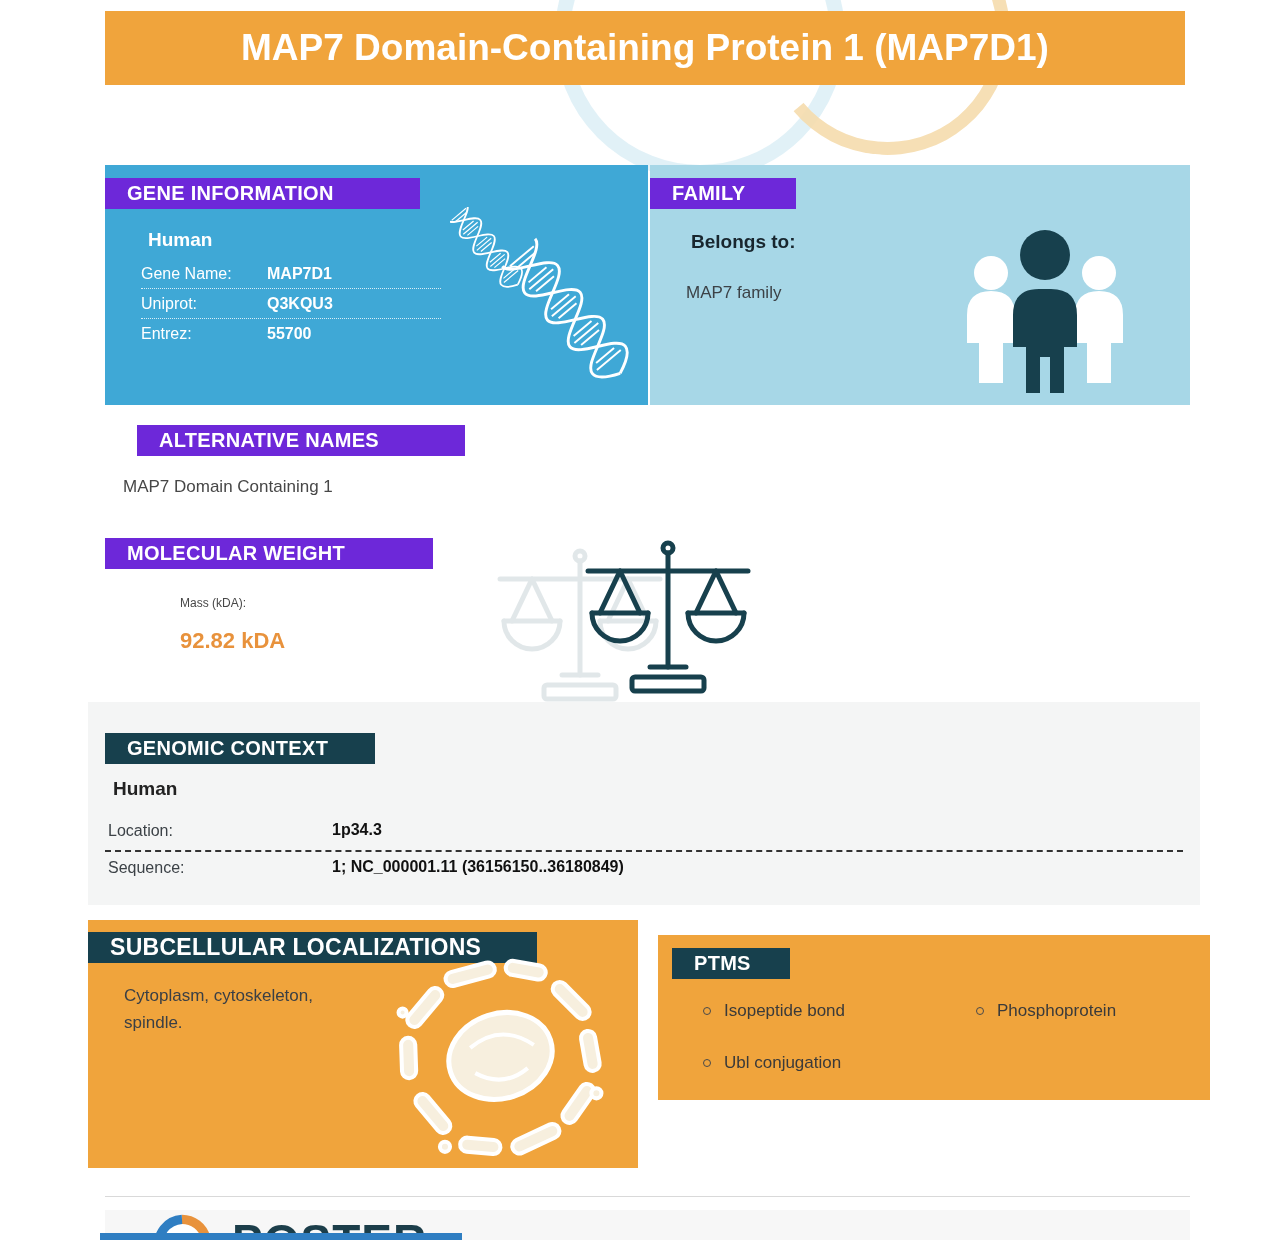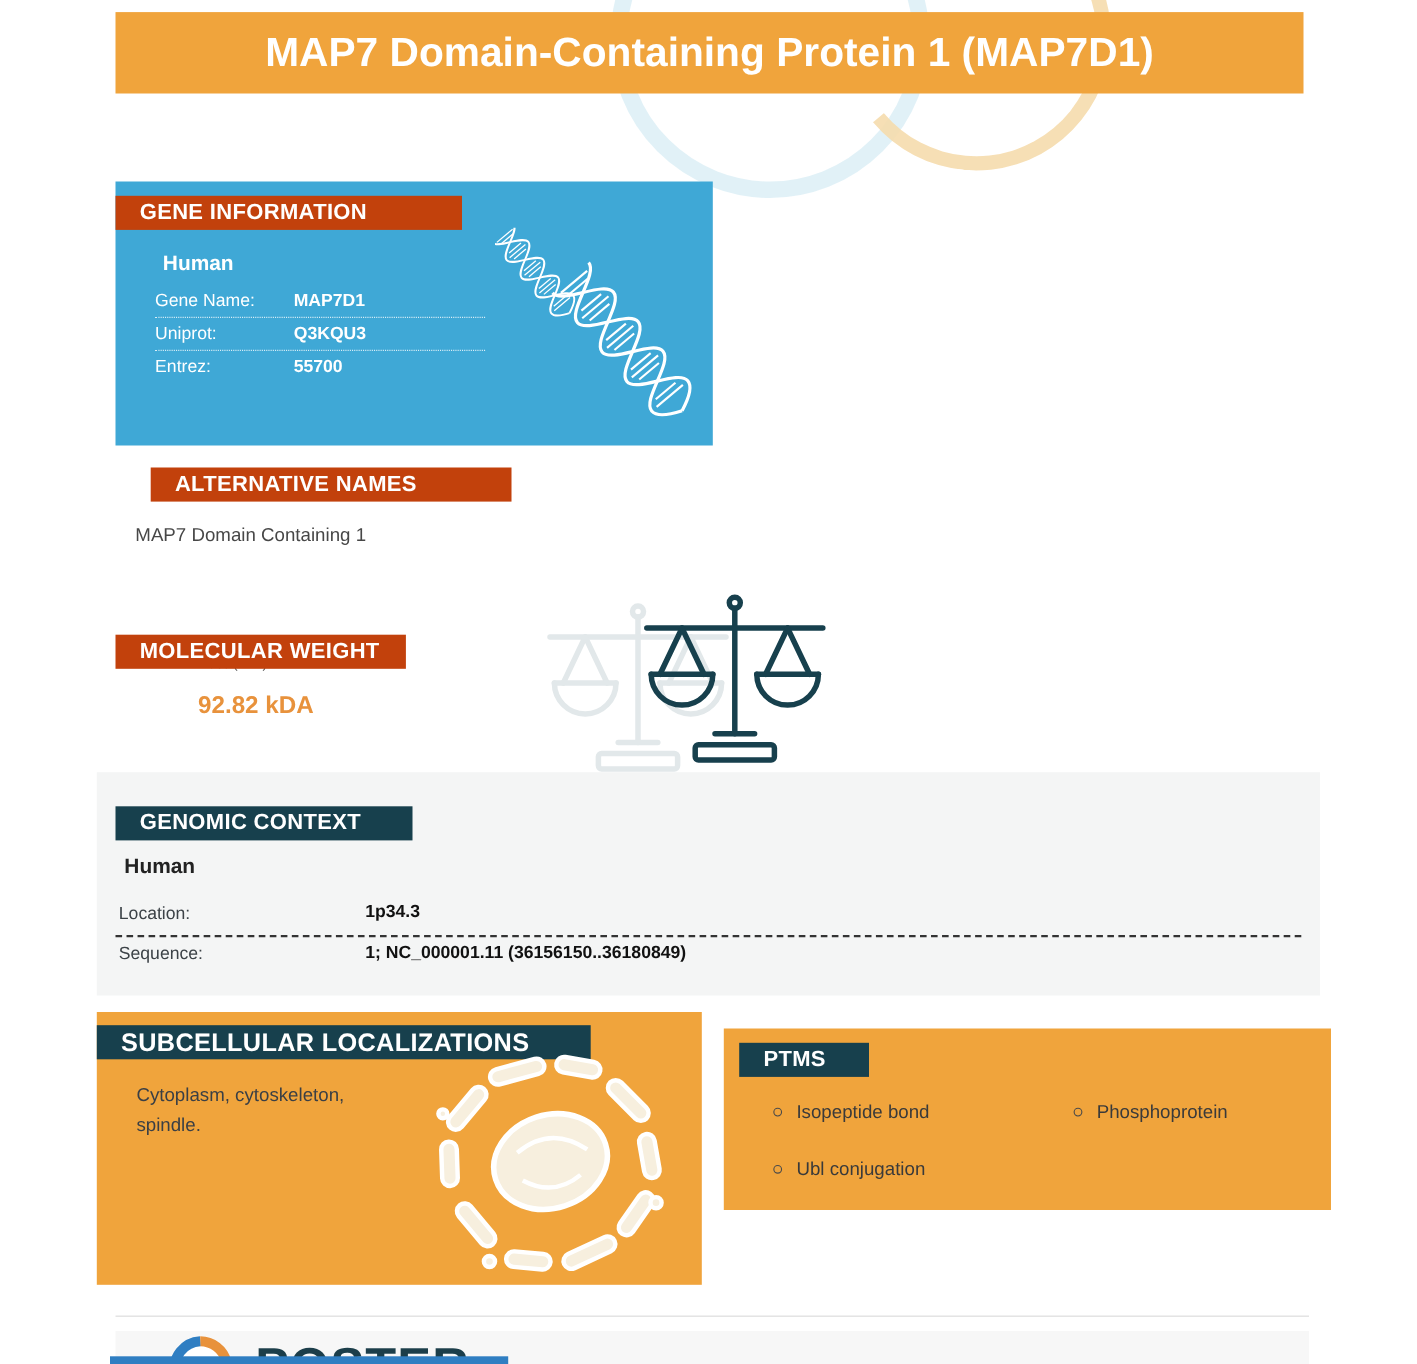--- a/index.html
+++ b/index.html
@@ -13,21 +13,21 @@
   .wm-arc  { position: absolute; left: 765px; top: -90px; width: 245px; height: 245px;
              border: 13px solid transparent; border-right-color: #F6DCAD; border-bottom-color: #F6DCAD;
              border-radius: 50%; transform: rotate(5deg); opacity: .9; }
 
   .banner { left: 105px; top: 11px; width: 1080px; height: 74px; background: #F0A43C;
             display: flex; align-items: center; justify-content: center; z-index: 3; }
   .banner-title { color: #ffffff; font-size: 37px; font-weight: bold; }
 
   .hdr { display: flex; align-items: center; padding-left: 22px; color: #ffffff;
          font-weight: bold; font-size: 20px; letter-spacing: .3px; height: 31px; }
-  .hdr.orange { background: #c2410c; }
+  .hdr.orange { background: #6d28d9; }
   .hdr.navy   { background: #17404D; }
 
   
   .gene-panel { left: 105px; top: 165px; width: 543px; height: 240px; background: #3FA8D6; z-index: 2; }
   .gene-hdr { left: 0; top: 13px; width: 315px; }
   .gene-species { left: 43px; top: 64px; color: #ffffff; font-weight: bold; font-size: 19px; }
   .gene-rows { left: 36px; top: 94px; width: 300px; }
   .irow { display: flex; padding: 6px 0 5px 0; color: #ffffff; font-size: 16px; }
   .irow .lbl { width: 126px; }
   .irow .val { font-weight: bold; }
@@ -39,21 +39,21 @@
   .family-hdr { left: 0; top: 13px; width: 146px; }
   .belongs-label { left: 41px; top: 66px; color: #18262e; font-weight: bold; font-size: 19px; }
   .family-value { left: 36px; top: 118px; color: #3C4247; font-size: 17px; }
   .people-icon { left: 305px; top: 50px; }
 
   
   .altnames-hdr { left: 105px; top: 425px; width: 328px; z-index: 2; margin-left: 32px; }
   .altnames-value { left: 123px; top: 477px; color: #474747; font-size: 17px; }
 
   
-  .molweight-hdr { left: 105px; top: 538px; width: 264px; z-index: 2; margin-top: 39px; }
+  .molweight-hdr { left: 105px; top: 538px; width: 328px; z-index: 2; }
   .mass-label { left: 180px; top: 596px; color: #474747; font-size: 12px; }
   .mass-value { left: 180px; top: 628px; color: #E8923C; font-weight: bold; font-size: 22px; }
   .scale-wrap { left: 470px; top: 535px; }
 
   
   .genomic-panel { left: 88px; top: 702px; width: 1112px; height: 203px; background: #F4F5F5; }
   .genomic-hdr { left: 17px; top: 31px; width: 270px; position: absolute; }
   .genomic-species { left: 25px; top: 76px; color: #222; font-weight: bold; font-size: 19px; position: absolute; }
   .g-lbl { position: absolute; color: #3C4247; font-size: 16px; }
   .g-val { position: absolute; color: #111; font-weight: bold; font-size: 16px; }
@@ -138,20 +138,35 @@
             <line x1="48" y1="138" x2="72" y2="138"></line>
               <line x1="44" y1="144" x2="76" y2="144"></line>
           </g>
         </g>
       </defs>
       <use href="#helix" transform="translate(62,28) rotate(-40 60 80)"></use>
       <use href="#helix" transform="translate(2,-6) scale(0.6) rotate(-40 60 80)"></use>
     </svg>
   </section>
 
+  <section class="family-panel abs">
+    <div class="hdr orange abs family-hdr">
+      <span>FAMILY</span>
+    </div>
+    <div class="belongs-label abs">Belongs to:</div>
+    <div class="family-value abs">MAP7 family</div>
+    <svg class="abs people-icon" width="180" height="180" viewBox="0 0 180 180">
+      <circle cx="36" cy="58" r="17" fill="#ffffff"></circle>
+      <path d="M12,128 V100 Q12,76 36,76 Q60,76 60,100 V128 H48 V168 H24 V128 Z" fill="#ffffff"></path>
+      <circle cx="144" cy="58" r="17" fill="#ffffff"></circle>
+      <path d="M120,128 V100 Q120,76 144,76 Q168,76 168,100 V128 H156 V168 H132 V128 Z" fill="#ffffff"></path>
+      <circle cx="90" cy="40" r="25" fill="#17404D"></circle>
+      <path d="M58,132 V100 Q58,74 84,74 H96 Q122,74 122,100 V132 H109 V178 H95 V142 H85 V178 H71 V132 Z" fill="#17404D"></path>
+    </svg>
+  </section>
 
   <div class="hdr orange abs altnames-hdr">
     <span>ALTERNATIVE NAMES</span>
   </div>
   <div class="abs altnames-value">MAP7 Domain Containing 1</div>
 
   <div class="hdr orange abs molweight-hdr">
     <span>MOLECULAR WEIGHT</span>
   </div>
   <div class="abs mass-label">Mass (kDA):</div>

